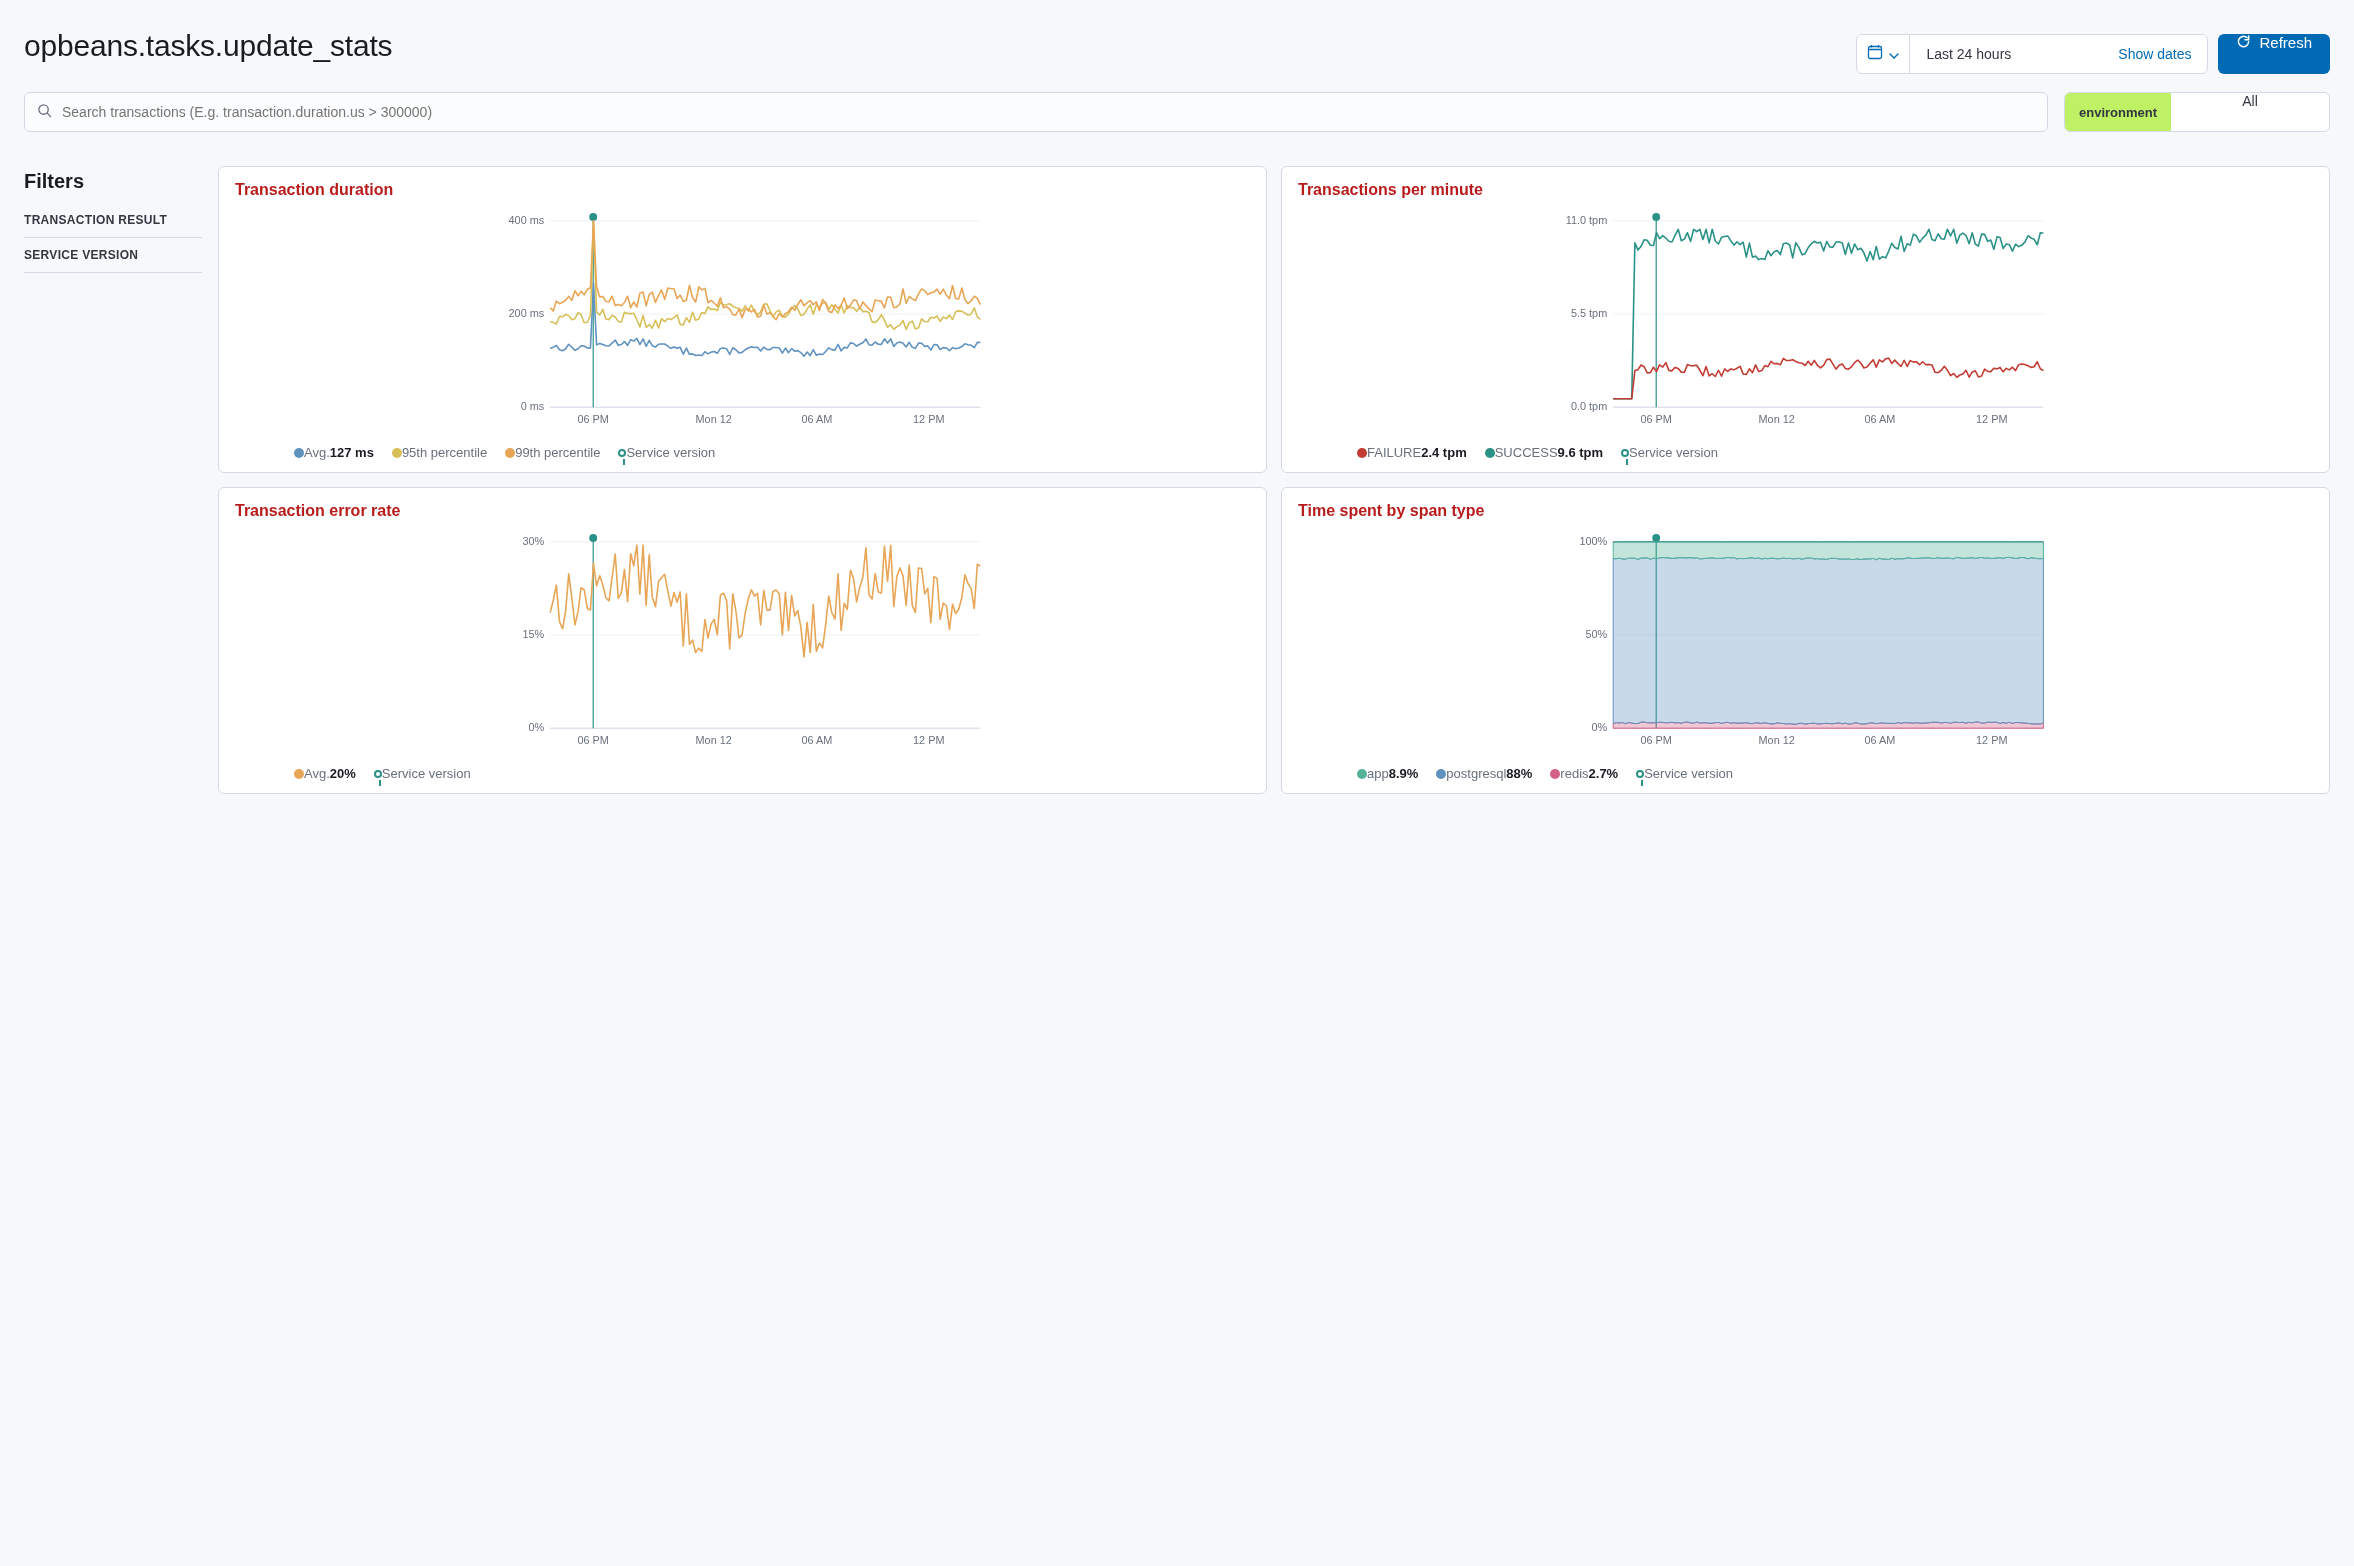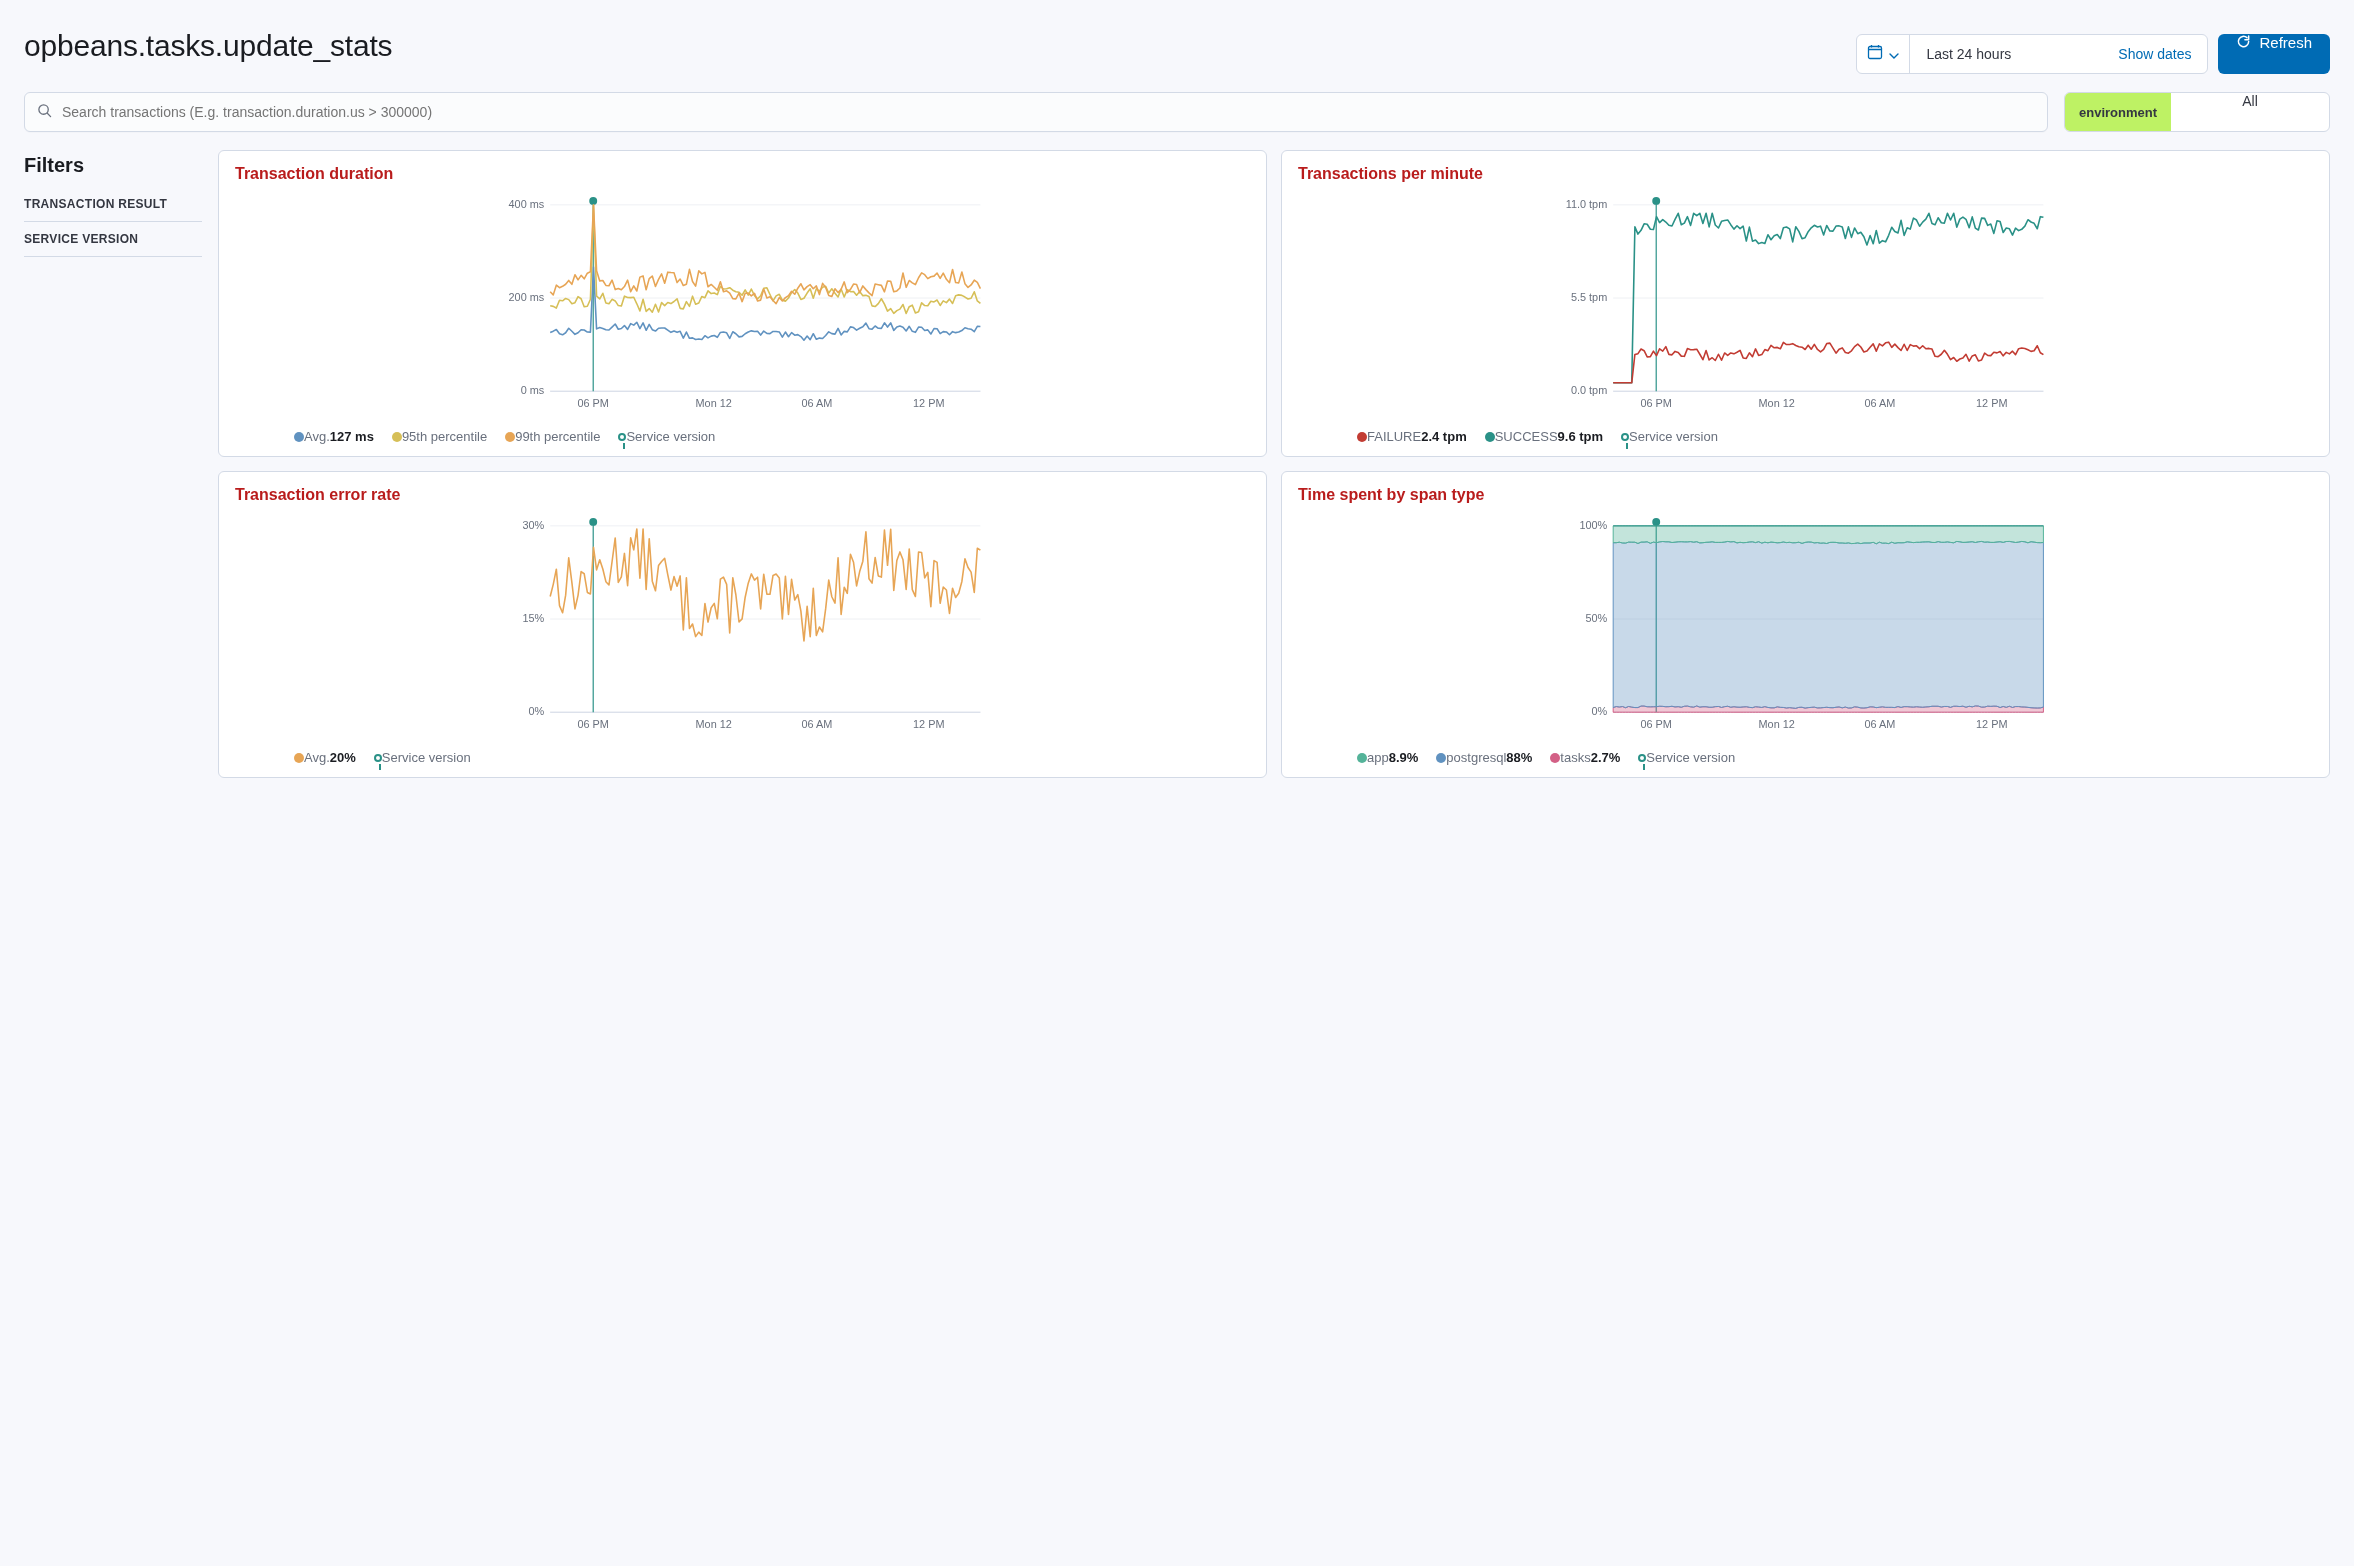--- a/index.html
+++ b/index.html
@@ -50,21 +50,21 @@
     background: #07c; 
     background: #006bb4;
     color: #fff; border: 0; border-radius: 6px;
     padding: 0 18px; font-size: 15px; font-weight: 500;
     height: 40px; cursor: pointer;
   }
   .refresh-icon-svg { width: 15px; height: 15px; }
 
   .search-row {
     display: flex; align-items: stretch; gap: 16px;
-    margin-bottom: 18px;
+    margin-bottom: 34px;
   }
   .search-input-wrap {
     flex: 1; display: flex; align-items: center;
     background: #fbfcfd;
     border: 1px solid #d3dae6; border-radius: 6px;
     padding: 0 12px; height: 40px;
     box-shadow: 0 1px 1px rgba(0,0,0,.02), inset 0 0 0 1px rgba(0,0,0,0);
   }
   .search-input-wrap .mag-icon { color: #69707d; margin-right: 8px; }
   .search-input-wrap input {
@@ -332,21 +332,21 @@
             <span>app </span>
             <b>8.9%</b>
           </span>
           <span class="legend-item">
             <span class="swatch" style="background: rgb(96, 146, 192);"></span>
             <span>postgresql </span>
             <b>88%</b>
           </span>
           <span class="legend-item">
             <span class="swatch" style="background: rgb(211, 96, 134);"></span>
-            <span>tasks </span>
+            <span>redis </span>
             <b>2.7%</b>
           </span>
           <span class="legend-item">
             <span class="pin-swatch"></span>
             <span>Service version</span>
           </span>
         </div>
     </div>
   </div>
 </div>

